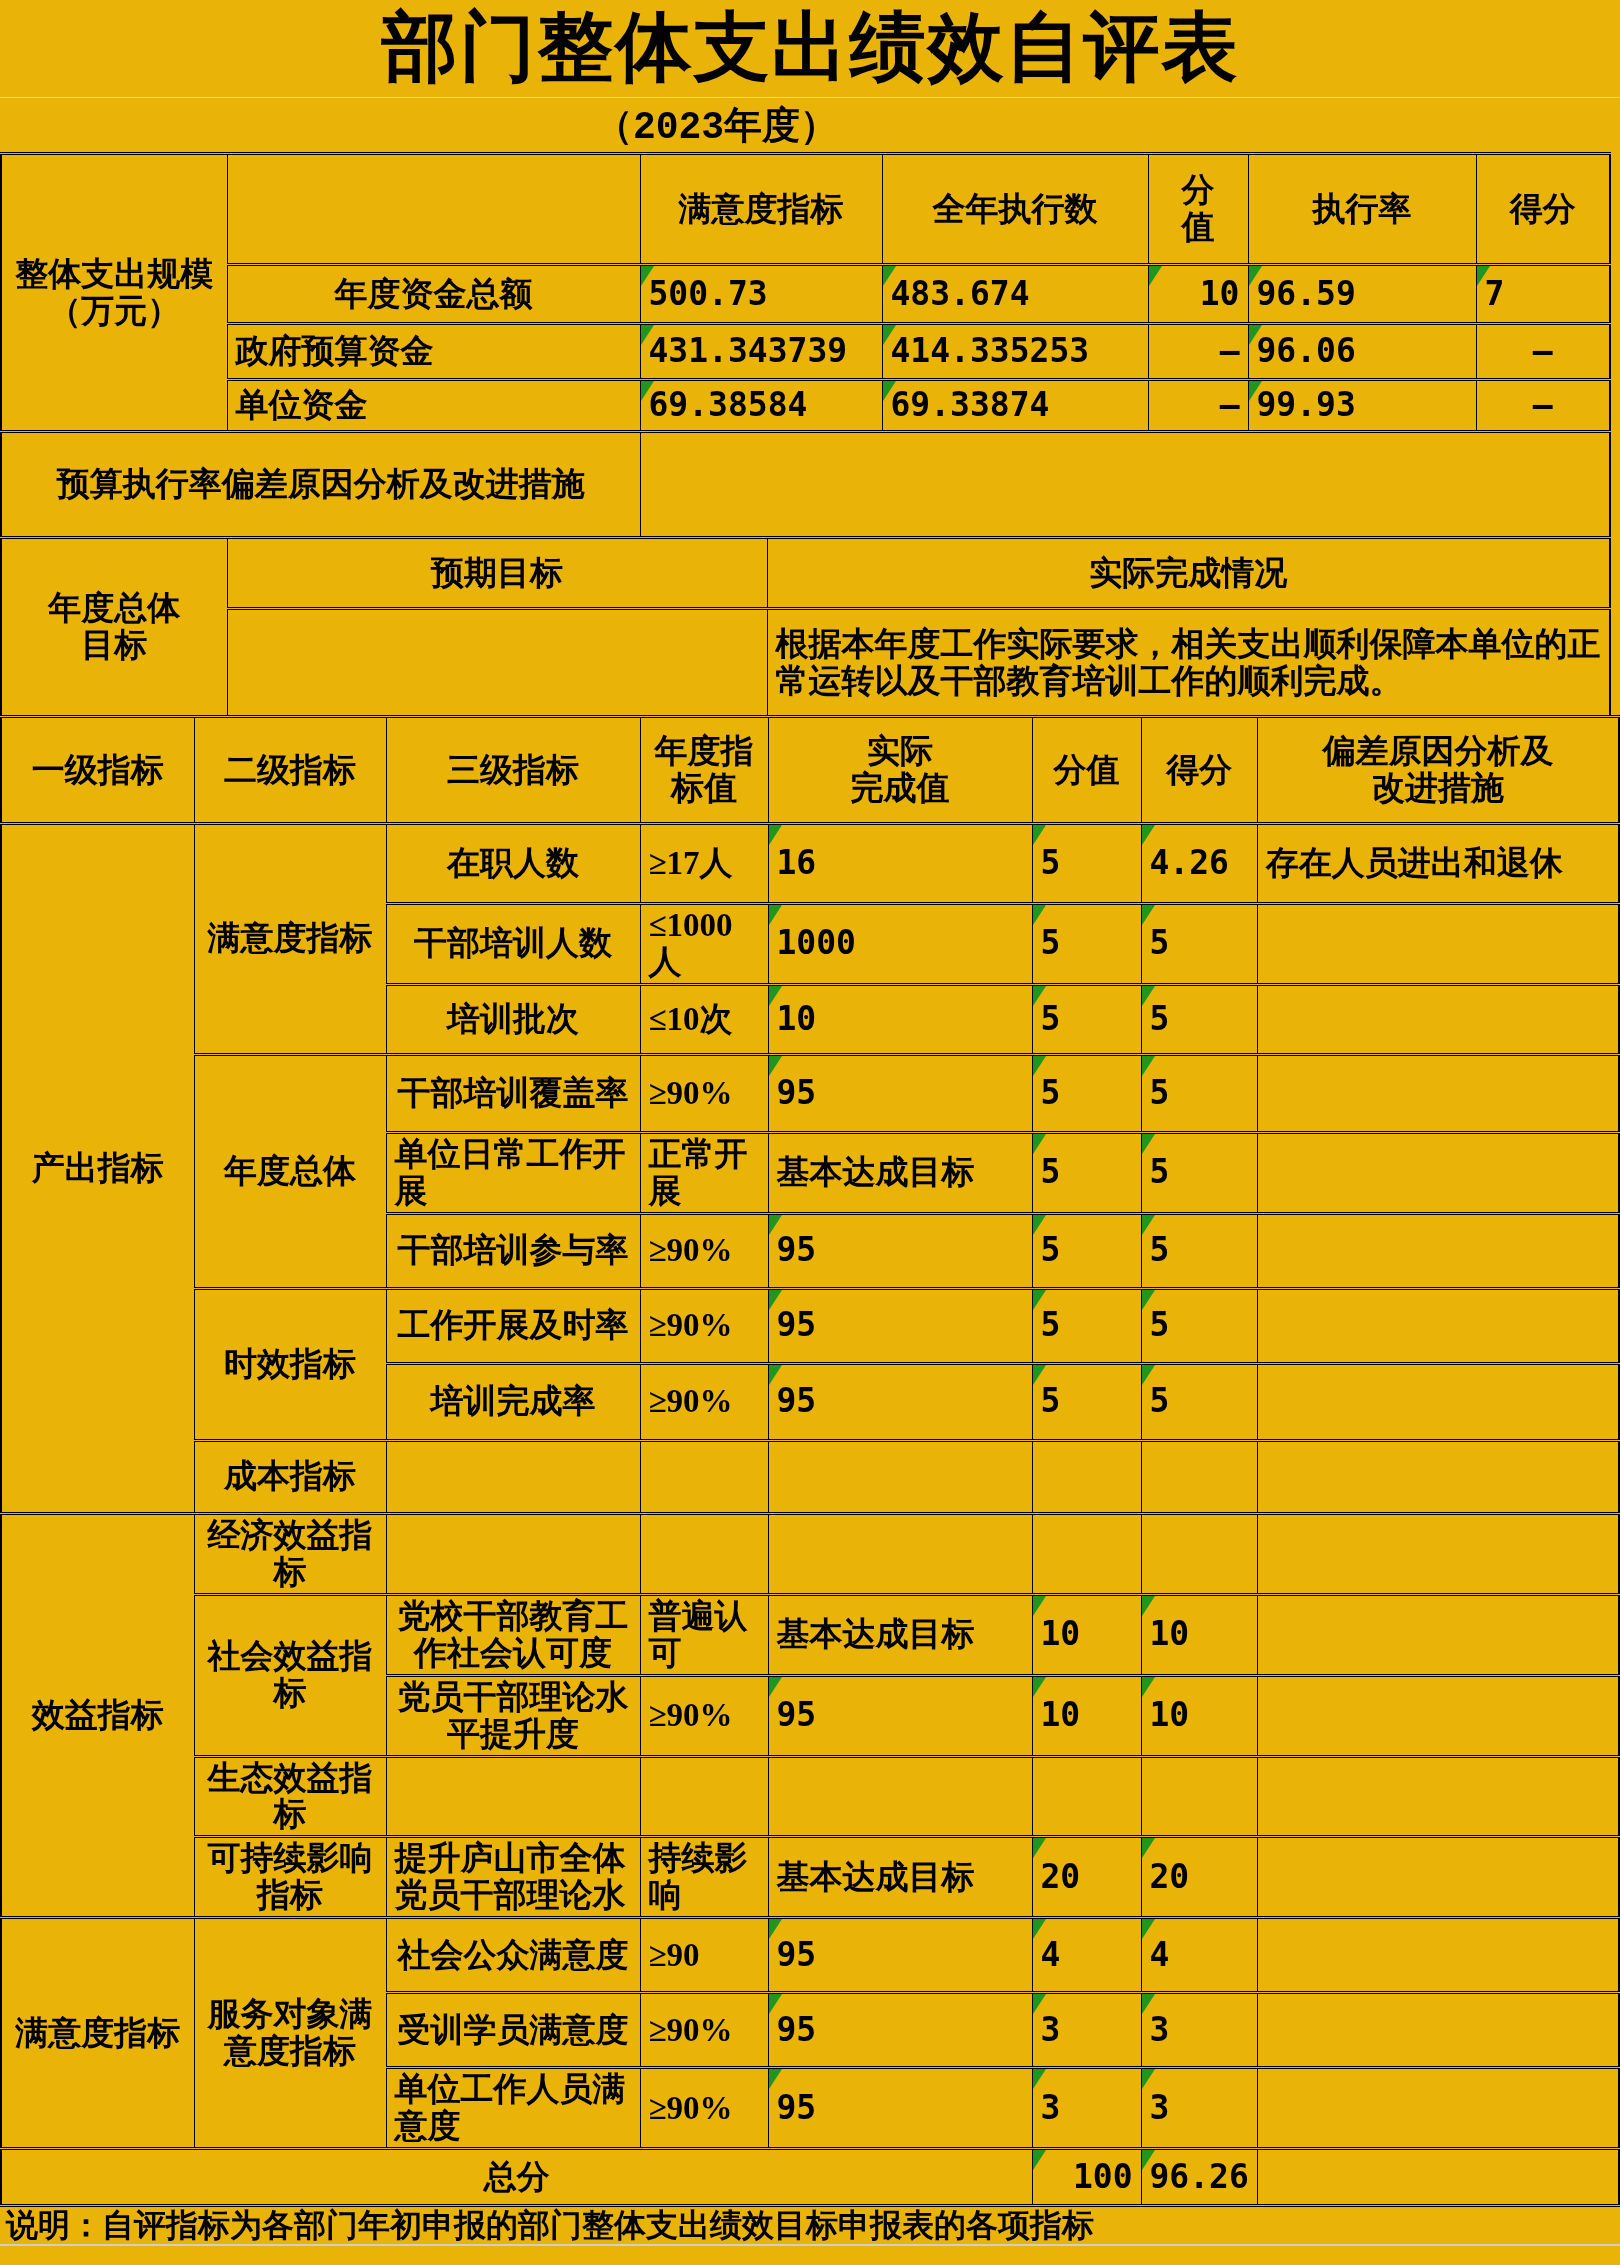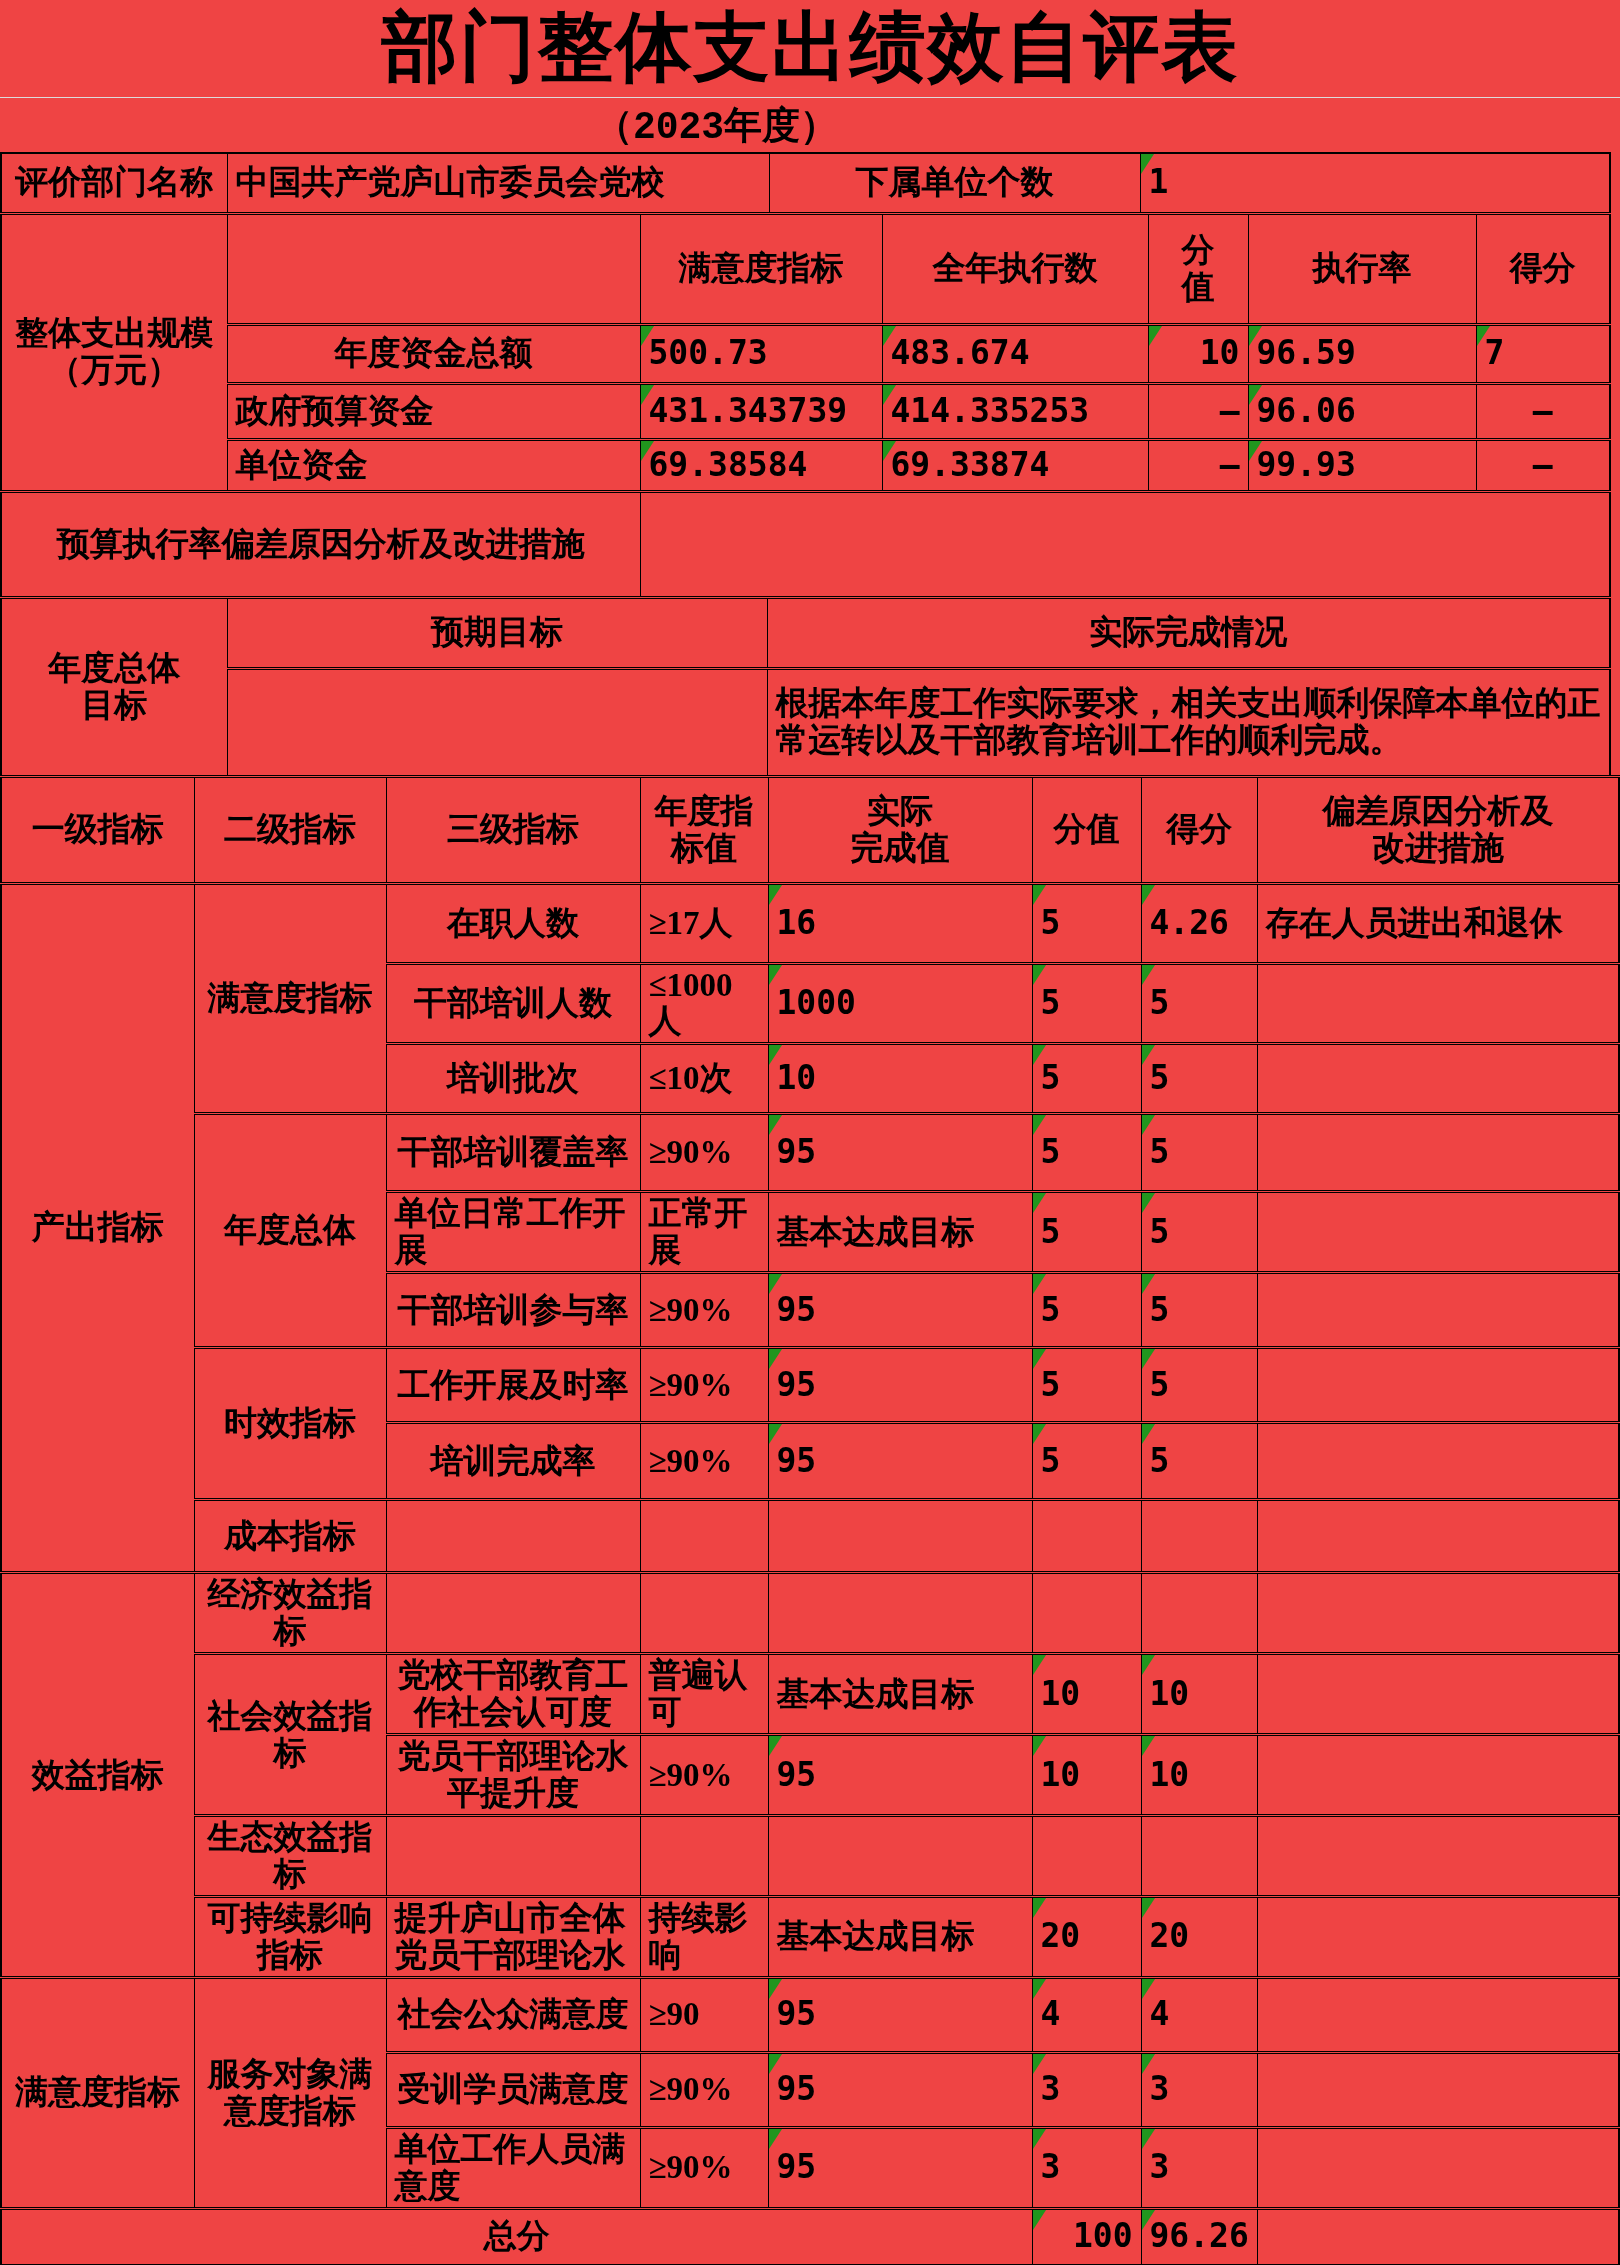--- a/index.html
+++ b/index.html
@@ -1,16 +1,16 @@
 <!DOCTYPE html>
 <html><head>
 <meta charset="utf-8">
 <style>
   html,body{margin:0;padding:0;background:#fff;}
-  .page{position:relative;width:1621px;height:2266px;background:#ef4444;color:#000;
+  .page{position:relative;width:1621px;height:2266px;background:#eab308;color:#000;
         font-family:"Liberation Serif","DejaVu Serif",serif;overflow:hidden;}
   .title{height:97px;display:flex;align-items:center;justify-content:center;
          font-size:76px;font-weight:bold;letter-spacing:2px;border-bottom:1px solid #dcdcdc;}
   .subtitle-band{height:54px;width:1433px;display:flex;align-items:center;justify-content:center;
          font-size:38px;font-weight:bold;font-family:Liberation Mono, monospace;}
   table.tbl{border-collapse:collapse;table-layout:fixed;margin:0;
             border-left:2px solid #000;border-right:2px solid #000;}
   table.tbl + table.tbl{margin-top:-3px;}
   .tbl td{border:1px solid #000;border-top:3px double #000;border-bottom:3px double #000;
           vertical-align:middle;padding:2px 8px;font-size:33px;font-weight:bold;
@@ -26,36 +26,20 @@
         font-size:32px;font-weight:bold;border-bottom:2px solid #cfcfcf;margin-top:1px;}
 </style>
 </head>
 <body>
 
 <div class="page">
 
   <div class="title">部门整体支出绩效自评表</div>
   <div class="subtitle-band">（2023年度）</div>
 
-  <table class="tbl t-info">
-    <colgroup>
-        <col style="width:226px">
-        <col style="width:542px">
-        <col style="width:371px">
-        <col style="width:470px">
-      </colgroup>
-    <tbody>
-        <tr style="height:60px">
-      <td class="c">评价部门名称</td>
-      <td class="l">中国共产党庐山市委员会党校</td>
-      <td class="c">下属单位个数</td>
-      <td class="l num g">1</td>
-    </tr>
-  </tbody>
-    </table>
 
   <table class="tbl">
     <colgroup>
         <col style="width:226px">
         <col style="width:413px">
         <col style="width:242px">
         <col style="width:266px">
         <col style="width:100px">
         <col style="width:228px">
         <col style="width:134px">

